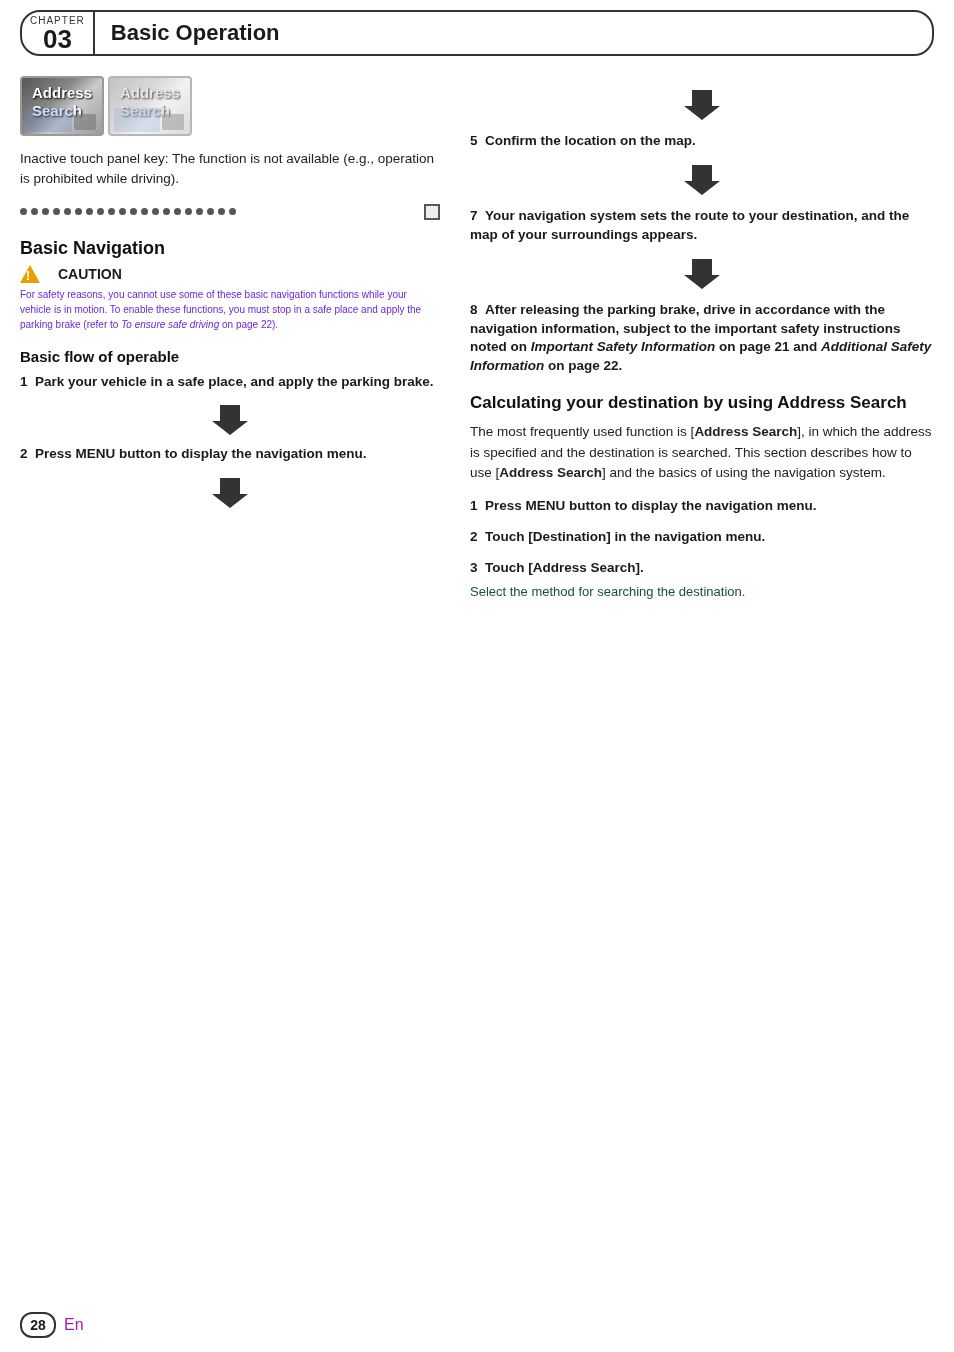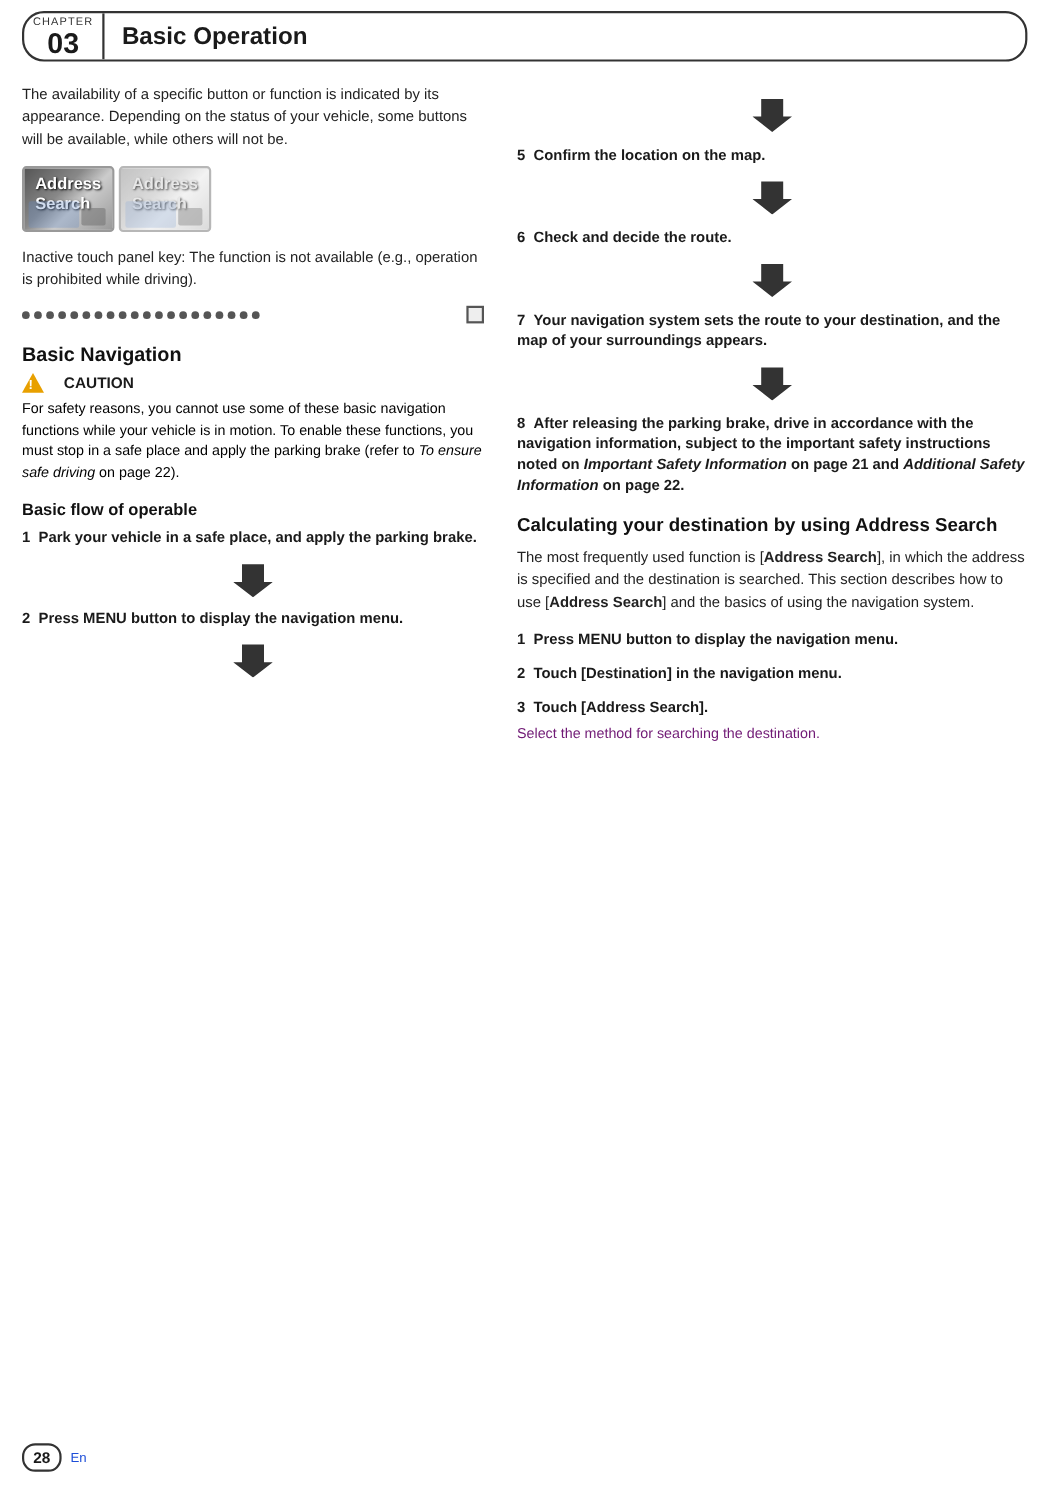--- a/index.html
+++ b/index.html
@@ -191,39 +191,39 @@
     .caution-triangle::after {
       content: '!';
       position: absolute;
       top: 4px;
       left: -4px;
       font-size: 12px;
       font-weight: bold;
       color: #fff;
     }
     .caution-text {
-      font-size: 13px;
+      font-size: 10px;
       line-height: 1.5;
-      color: #000000;
+      color: #6d28d9;
     }
 
     
     .step {
       margin-bottom: 10px;
     }
     .step-heading {
       font-size: 13.5px;
       font-weight: bold;
       line-height: 1.4;
       margin-bottom: 4px;
     }
     .step-text {
       font-size: 13px;
       line-height: 1.5;
-      color: #701a75;
+      color: #14532d;
     }
 
     
     .arrow-down {
       display: flex;
       justify-content: center;
       margin: 8px 0;
     }
     .arrow-down svg {
       width: 36px;
@@ -249,22 +249,22 @@
       height: 26px;
       border: 2px solid #333;
       border-radius: 12px;
       display: flex;
       align-items: center;
       justify-content: center;
       font-weight: bold;
       font-size: 14px;
     }
     .page-en {
-      font-size: 12px;
-      color: #1d4ed8;
+      font-size: 16px;
+      color: #a21caf;
     }
 
     
     .right-section-heading {
       font-size: 17px;
       font-weight: bold;
       margin-bottom: 8px;
       margin-top: 16px;
       line-height: 1.3;
       color: #111;
@@ -278,21 +278,20 @@
     <span class="chapter-text">Chapter</span>
     <span class="chapter-num">03</span>
   </div>
   <div class="chapter-title">Basic Operation</div>
 </div>
 
 <div class="page-content">
 
   <div class="left-col">
 
-    <p class="intro-text">The availability of a specific button or function is indicated by its appearance. Depending on the status of your vehicle, some buttons will be available, while others will not be.</p>
 
     
     <div class="button-img active">
       <span class="button-img-text">Address</span>
       <span class="button-img-text">Search</span>
       <div class="button-img-map"></div>
       <div class="button-img-icon"></div>
     </div>
 
     
@@ -380,28 +379,20 @@
 
     <div class="step">
       <p class="step-heading"><strong>5</strong>&nbsp;&nbsp;<span>Confirm the location on the map.</span></p>
       <div class="arrow-down">
         <svg viewBox="0 0 36 36">
           <polygon points="8,6 28,6 28,22 36,22 18,36 0,22 8,22" fill="#333"></polygon>
         </svg>
       </div>
     </div>
 
-    <div class="step">
-      <p class="step-heading"><strong>6</strong>&nbsp;&nbsp;<span>Check and decide the route.</span></p>
-      <div class="arrow-down">
-        <svg viewBox="0 0 36 36">
-          <polygon points="8,6 28,6 28,22 36,22 18,36 0,22 8,22" fill="#333"></polygon>
-        </svg>
-      </div>
-    </div>
 
     <div class="step">
       <p class="step-heading"><strong>7</strong>&nbsp;&nbsp;<span>Your navigation system sets the route to your destination, and the map of your surroundings appears.</span></p>
       <div class="arrow-down">
         <svg viewBox="0 0 36 36">
           <polygon points="8,6 28,6 28,22 36,22 18,36 0,22 8,22" fill="#333"></polygon>
         </svg>
       </div>
     </div>
 

